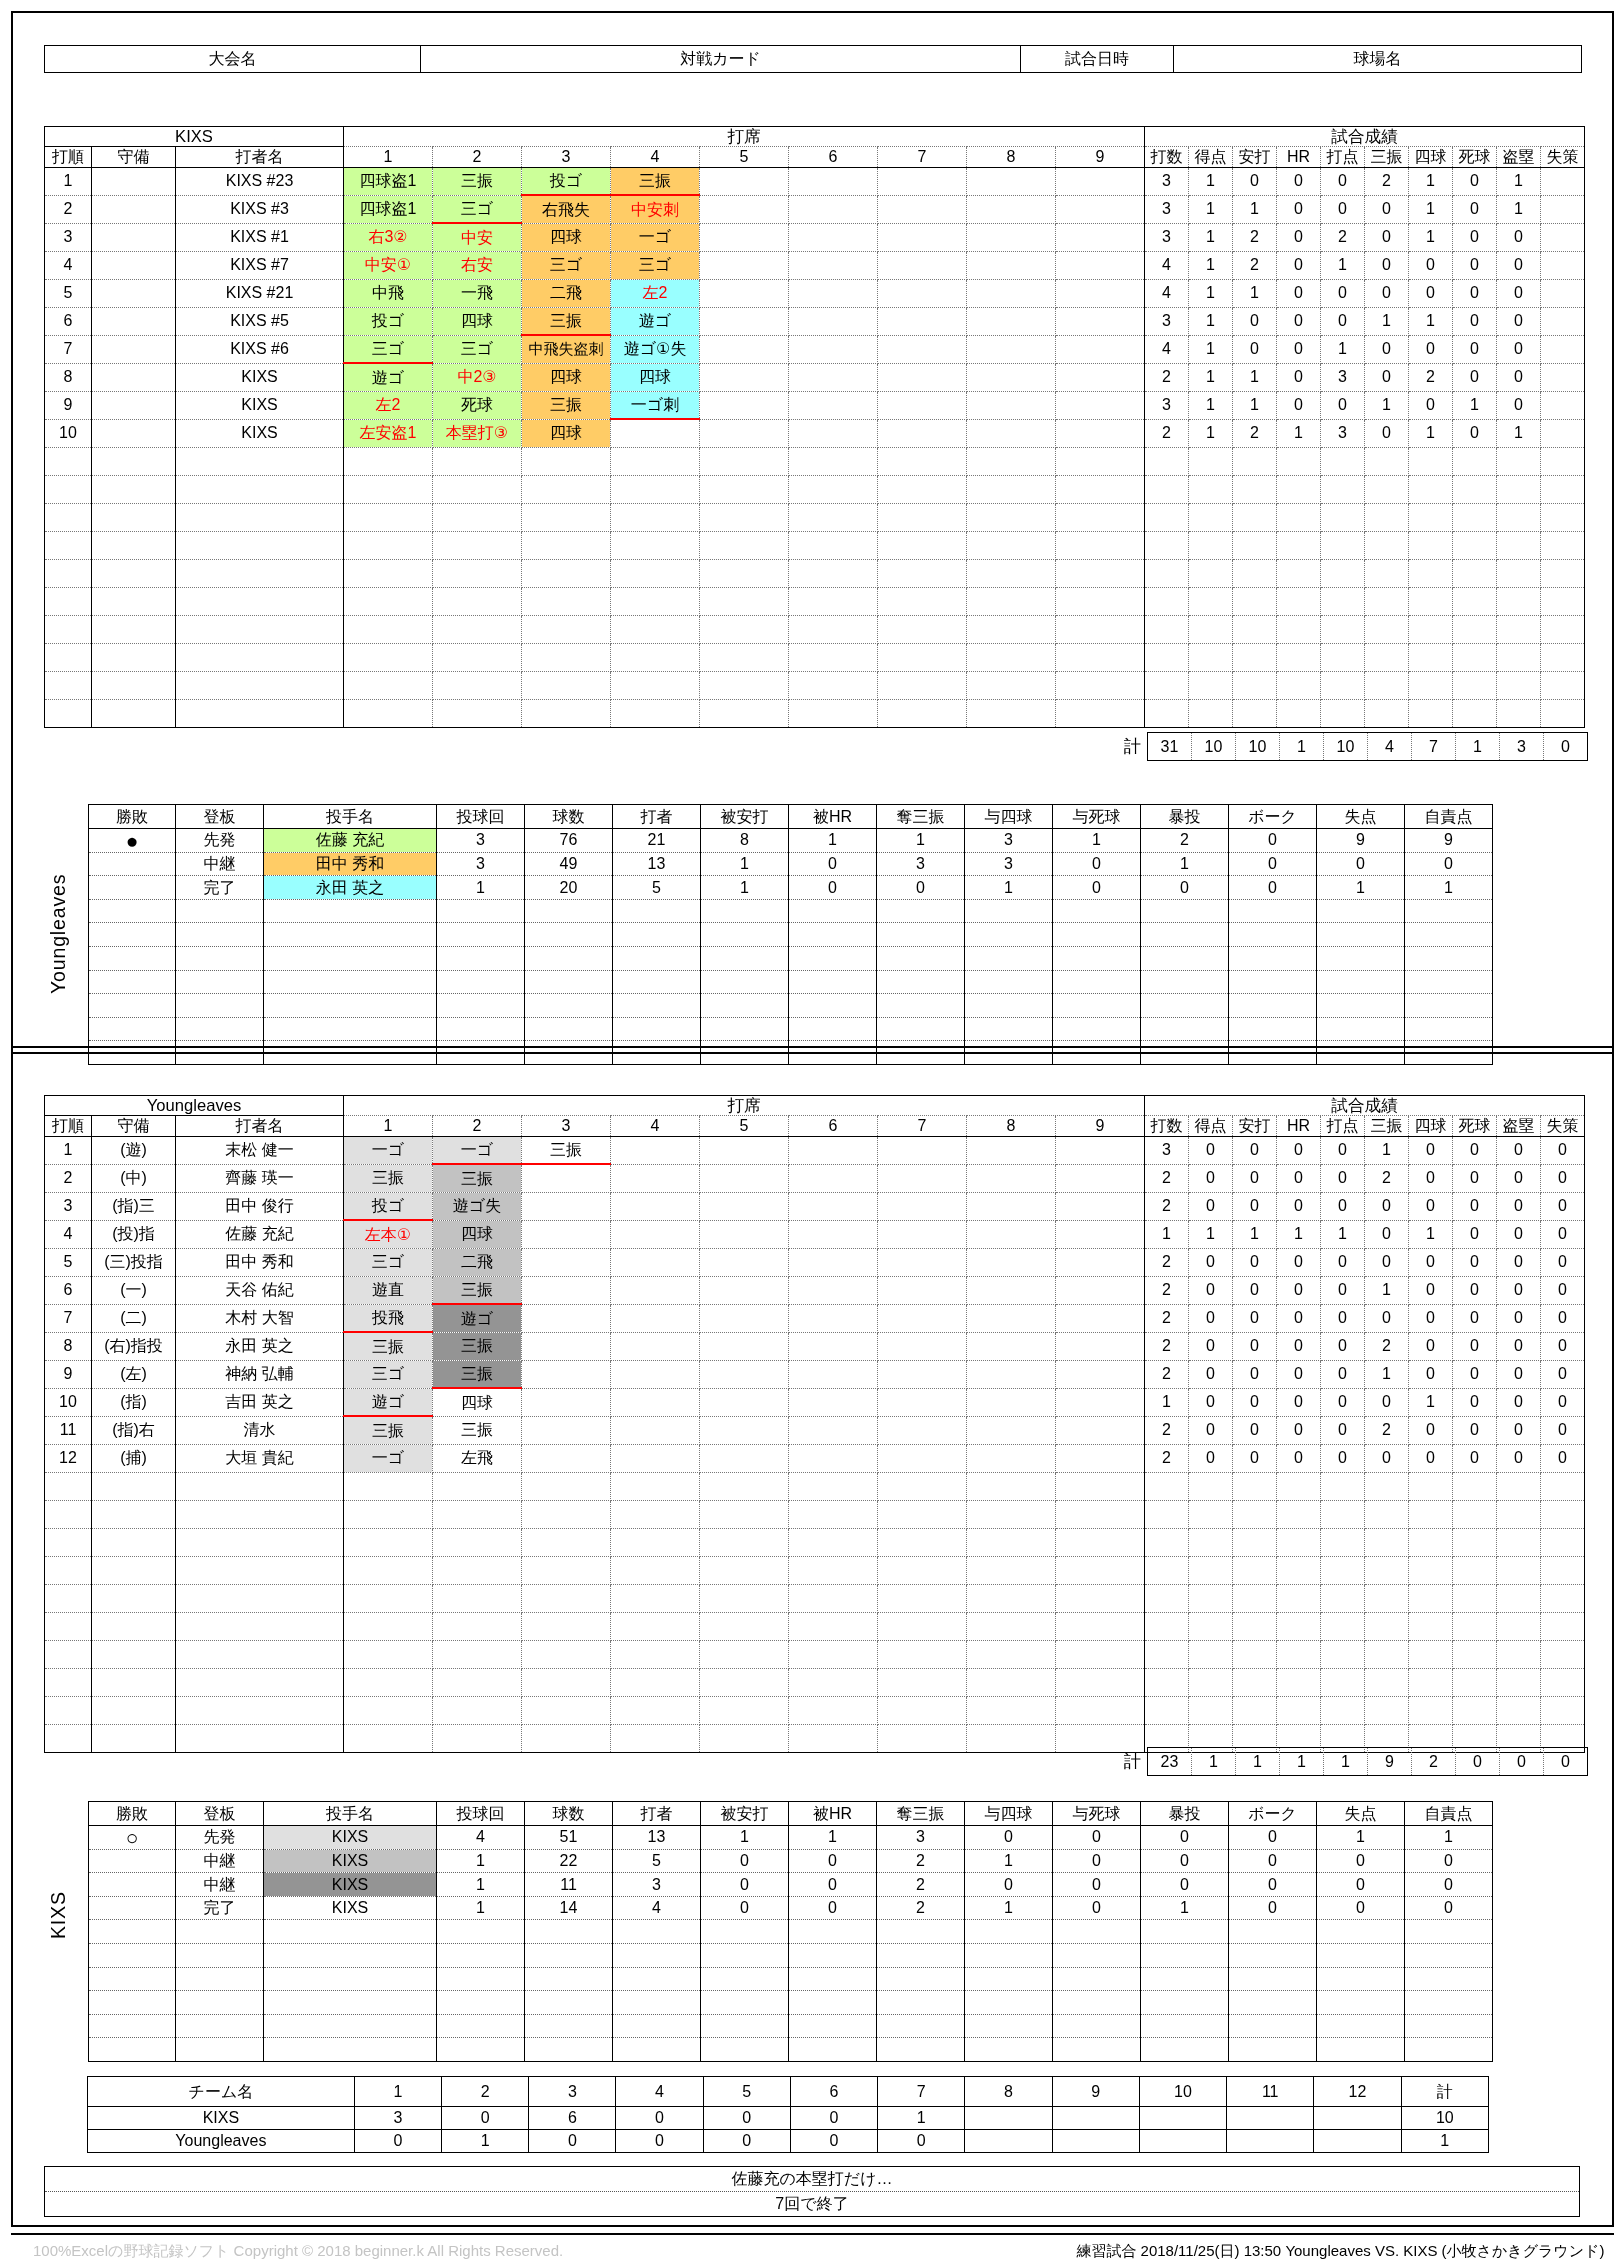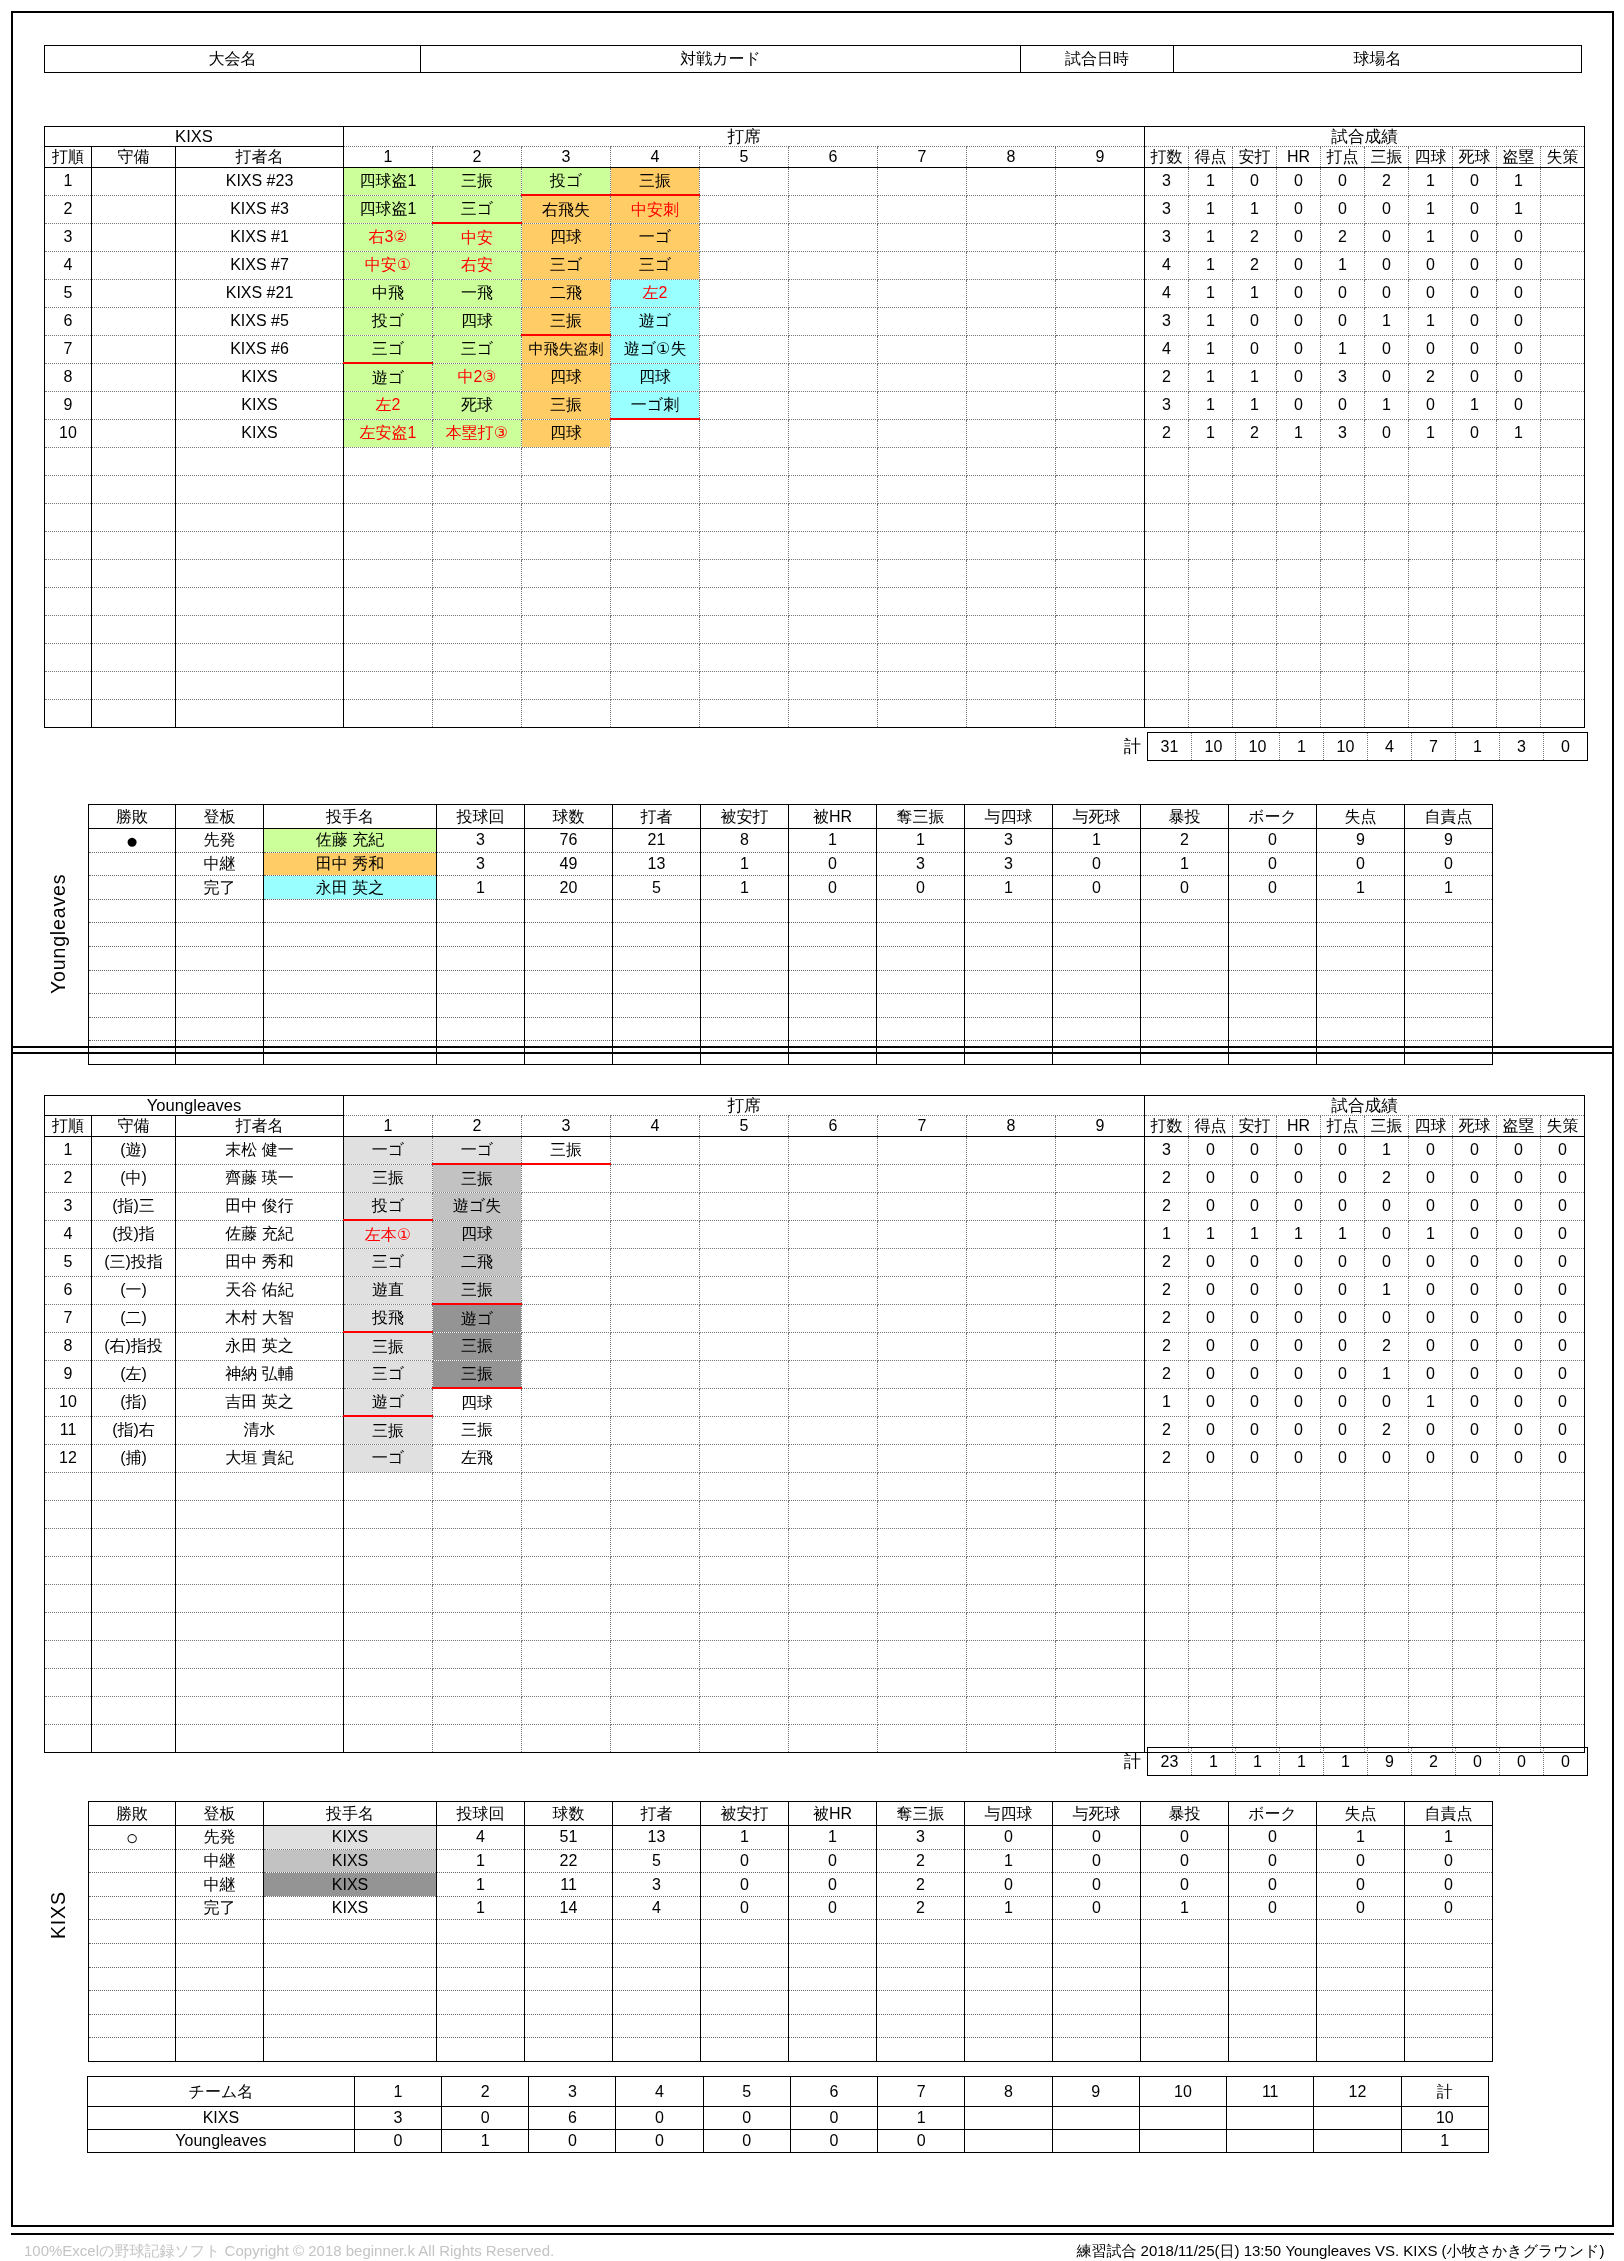--- a/index.html
+++ b/index.html
@@ -1750,17 +1750,21 @@
           <td></td>
           <td></td>
           <td></td>
           <td></td>
           <td></td>
           <td>1</td>
         </tr>
       </tbody>
   </table>
 
+  <div class="abs memo" style="left:44px;top:2166px;width:1534px;">
+    <div class="row first">佐藤充の本塁打だけ…</div>
+    <div class="row">7回で終了</div>
+  </div>
 
-  <div class="abs footer-left" style="left:24px;top:2242px;">100%Excelの野球記録ソフト Copyright © 2018 beginner.k All Rights Reserved.</div>
+  <div class="abs footer-left" style="left:33px;top:2242px;">100%Excelの野球記録ソフト Copyright © 2018 beginner.k All Rights Reserved.</div>
   <div class="abs footer-right" style="right:19.6px;top:2242px;">練習試合  2018/11/25(日) 13:50  Youngleaves VS. KIXS (小牧さかきグラウンド)</div>
 </div>
 
 
 </body></html>

